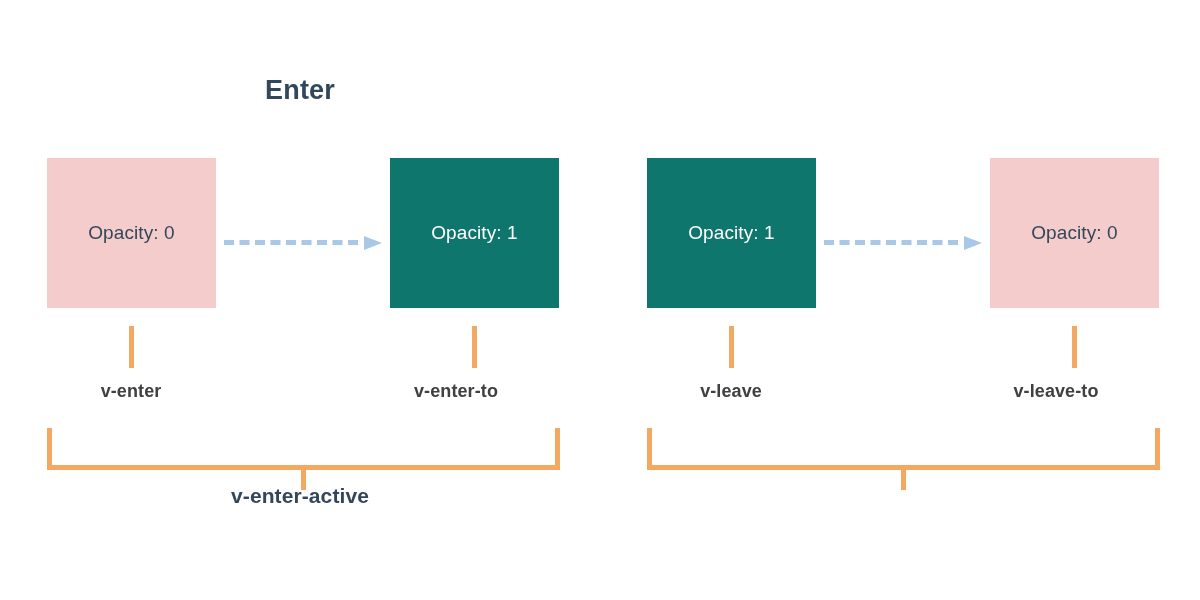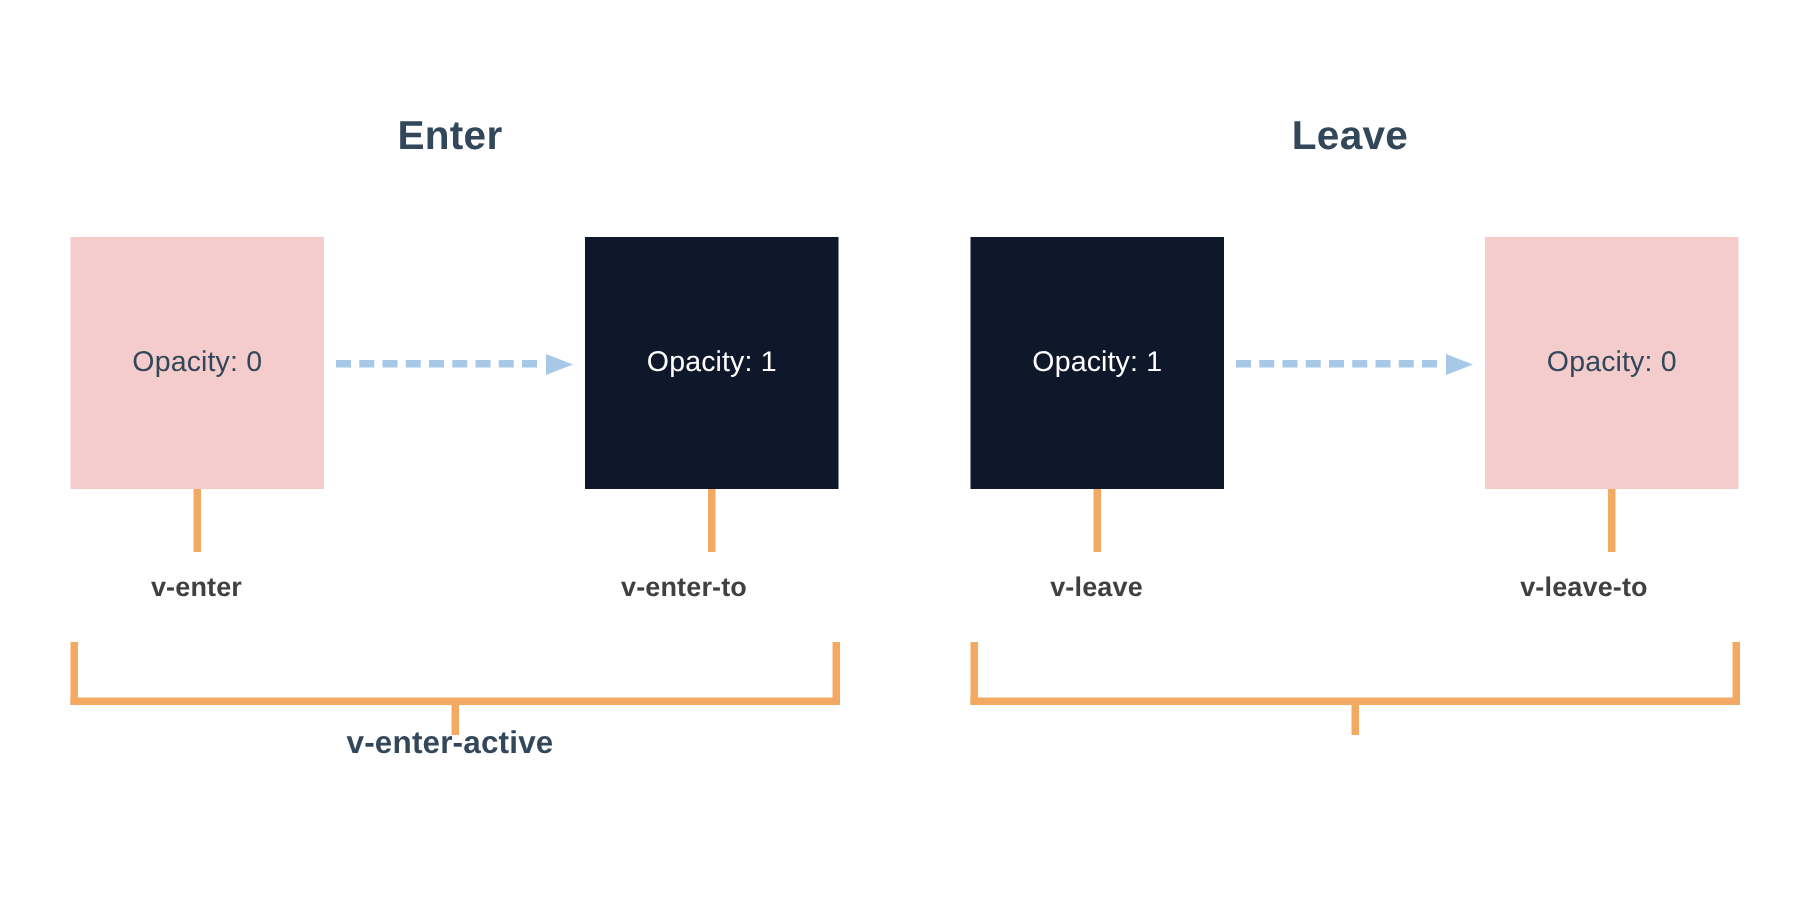--- a/index.html
+++ b/index.html
@@ -36,33 +36,33 @@
     font-size: 27px;
     font-weight: bold;
     color: #33475b;
     letter-spacing: 0.2px;
   }
 
   .box {
     position: absolute;
     top: 158px;
     width: 169px;
-    height: 168px;
+    height: 150px;
     display: flex;
     align-items: center;
     justify-content: center;
     font-size: 19px;
     letter-spacing: 0.1px;
   }
   .box.light {
     background: #f4cccc;
     color: #33475b;
   }
   .box.solid {
-    background: #0f172a;
+    background: #0f766e;
     color: #ffffff;
   }
   .box.left { left: 47px; }
   .box.right { left: 390px; }
 
   
   .arrow {
     position: absolute;
     top: 236px;
     left: 224px;
@@ -189,21 +189,20 @@
     <div class="bracket">
       <div class="tick start"></div>
       <div class="bar"></div>
       <div class="tick end"></div>
     </div>
     <div class="bracket-stem"></div>
     <div class="active-label">v-enter-active</div>
   </div>
 
   <div class="panel leave">
-    <div class="panel-title">Leave</div>
 
     <div class="box solid left">
       <span>Opacity: 1</span>
     </div>
 
     <div class="arrow">
       <div class="dashline"></div>
       <div class="head"></div>
     </div>
 

